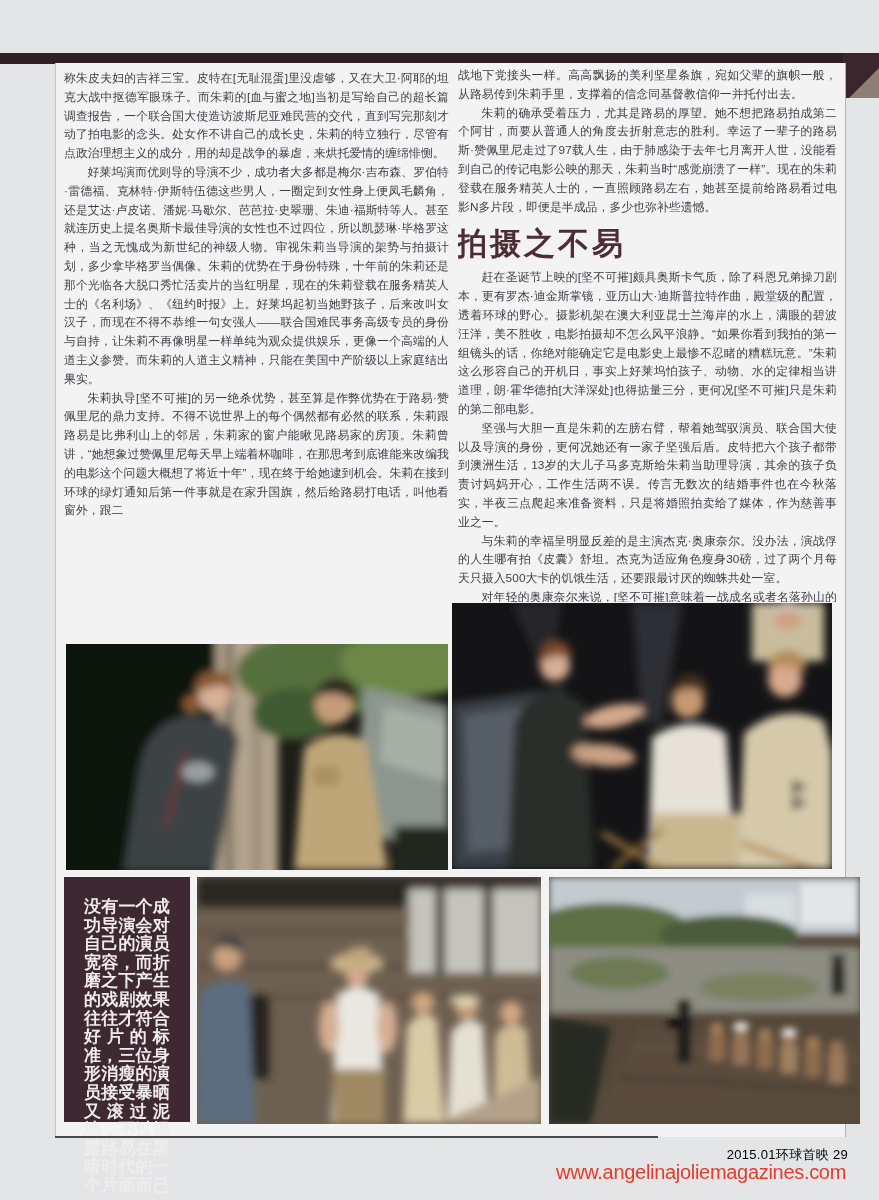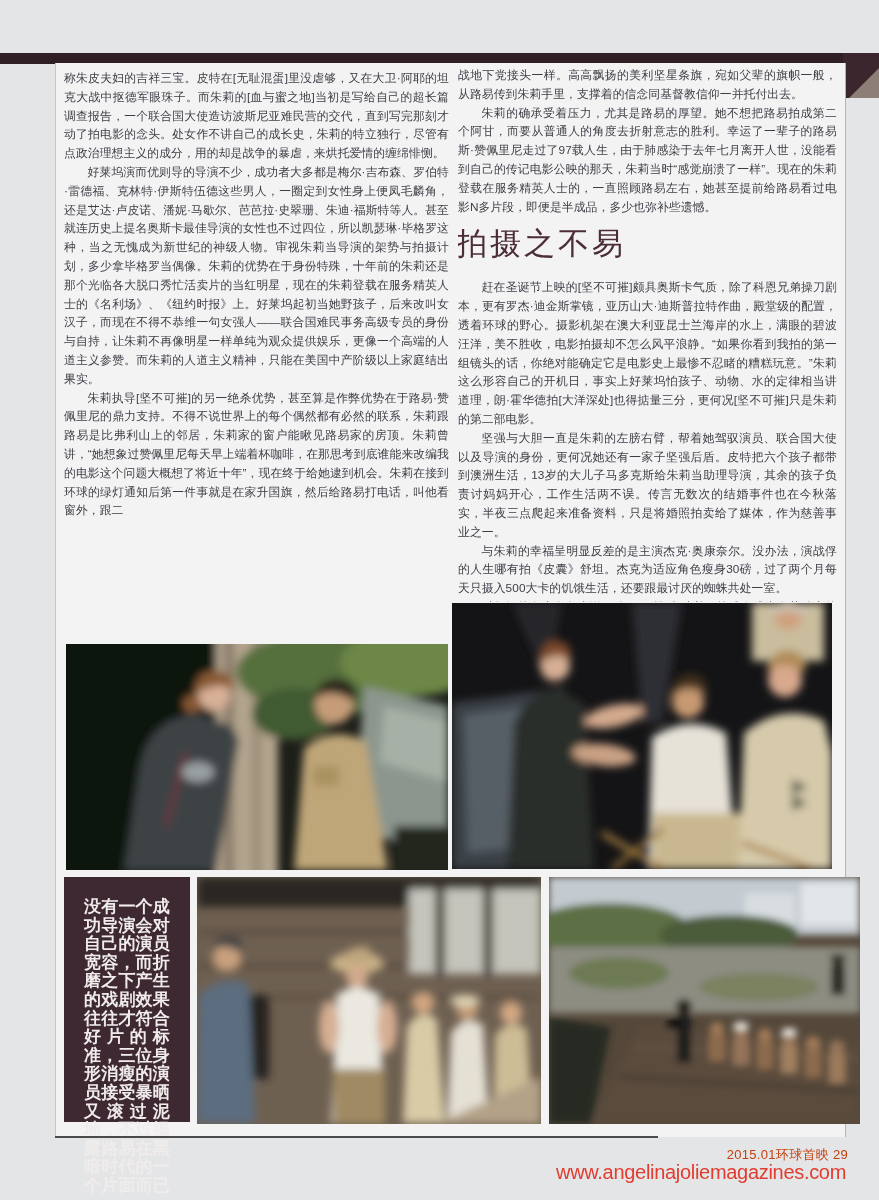--- a/index.html
+++ b/index.html
@@ -14,38 +14,38 @@
   #corner{position:absolute;left:843px;top:53px;width:36px;height:45px;background:#3a262c;}
   #corner .fold{position:absolute;right:0;bottom:0;width:30px;height:30px;background:#8d7f78;
         clip-path:polygon(100% 0,100% 100%,0 100%);}
   
   .col{position:absolute;overflow:hidden;}
   #col-left{left:64px;top:69px;width:385px;height:577px;}
   #col-right{left:458px;top:66px;width:379px;height:536px;}
   .col p{margin:0;text-indent:2em;font-size:11.8px;line-height:18.8px;color:#3e3d45;
          text-align:justify;letter-spacing:0.1px;}
   .col p.cont{text-indent:0;}
-  #section-heading{font-size:31px;font-weight:normal;color:#4c2d35;margin:11px 0 17px -2px;
+  #section-heading{font-size:31px;font-weight:bold;color:#4c2d35;margin:11px 0 7px -2px;
          letter-spacing:3px;line-height:34px;}
   
   .photo{position:absolute;overflow:hidden;background:#1a1a1a;}
   .photo svg{display:block;width:100%;height:100%;}
   #photo-jungle{left:66px;top:644px;width:382px;height:226px;}
   #photo-tent{left:452px;top:603px;width:380px;height:266px;}
   #photo-set{left:197px;top:877px;width:344px;height:247px;}
   #photo-camp{left:549px;top:877px;width:311px;height:247px;}
   
   #caption-box{position:absolute;left:64px;top:877px;width:126px;height:245px;
         background:#3e2932;box-sizing:border-box;padding:9px 8px;}
   #caption-box p{margin:12px;font-size:17px;font-weight:bold;line-height:18.6px;
         color:#f0ecec;text-align:justify;letter-spacing:0.2px;}
   
   #footer-rule{position:absolute;left:55px;top:1136px;width:603px;height:2px;background:#4b4b4b;}
   #page-label{position:absolute;left:640px;top:1146px;width:208px;text-align:right;
-        font-size:13px;color:#c2410c;letter-spacing:0.3px;}
+        font-size:13px;color:#000000;letter-spacing:0.3px;}
   #watermark{position:absolute;left:556px;top:1161px;width:320px;
         font-size:20px;font-weight:500;color:#e23c2e;letter-spacing:-0.3px;}
 </style>
 </head>
 <body>
 
 <div id="scan">
 
   <div id="topbar"></div>
   <div id="corner">

